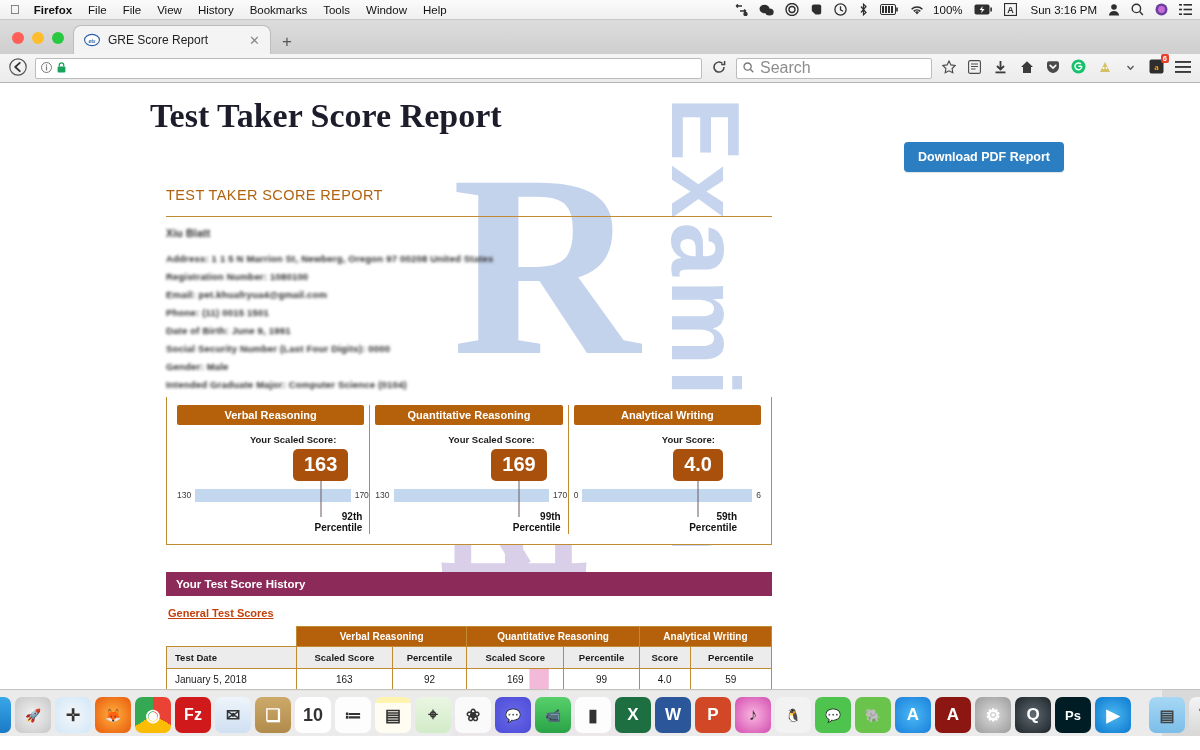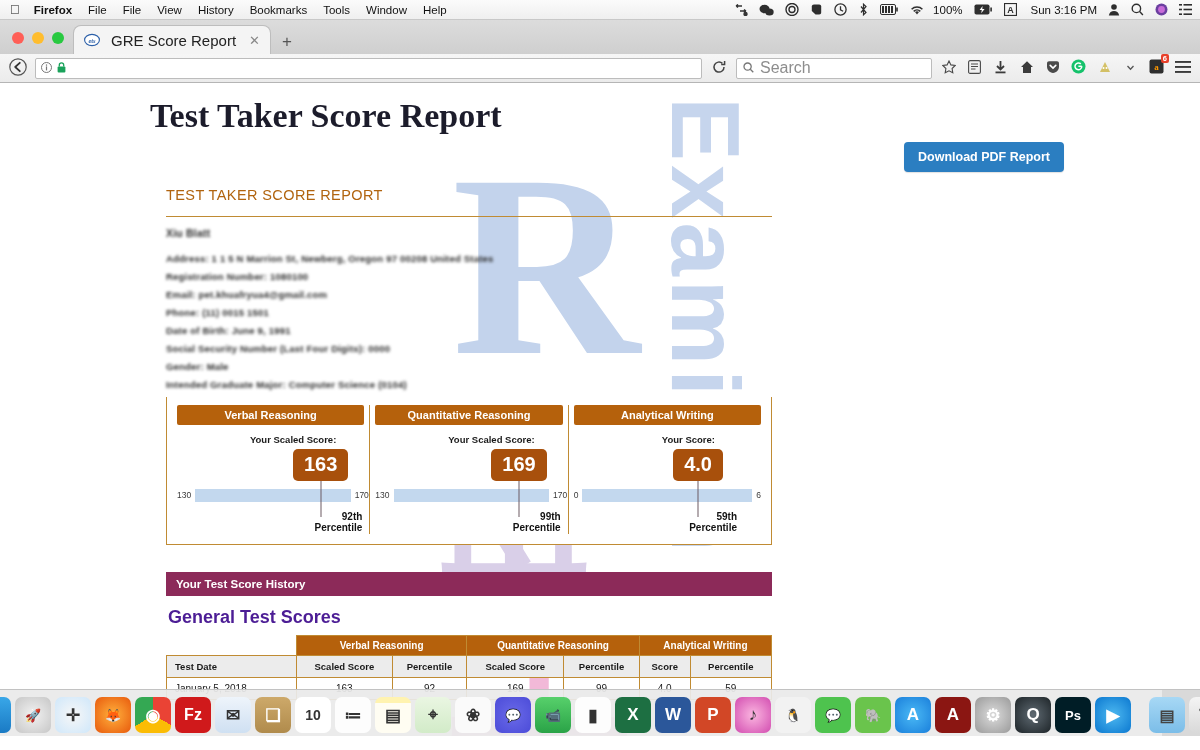--- a/index.html
+++ b/index.html
@@ -62,21 +62,21 @@
     min-width: 196px;
     gap: 8px;
     box-shadow: 0 0 0 1px #bdbdbd;
   }
   .tab .favicon {
     width: 16px; height: 16px; border-radius: 3px;
     display: flex; align-items: center; justify-content: center;
     flex-shrink: 0;
   }
   .tab .tabtitle {
-    flex: 1; font-size: 15px; color: #222; text-align: center;
+    flex: 1; font-size: 12px; color: #222; text-align: left;
     white-space: nowrap; overflow: hidden; text-overflow: ellipsis;
   }
   .tab .tabclose { font-size: 13px; color: #888; line-height: 1; padding: 0 2px; }
   .newtab { font-size: 17px; color: #555; padding: 0 10px 4px 12px; line-height: 1; }
 
   .navbar {
     height: 29px;
     background: linear-gradient(#f6f6f6, #ebebeb);
     border-bottom: 1px solid #b5b5b5;
     display: flex;
@@ -226,22 +226,23 @@
   }
   .scale-row { display: flex; align-items: center; gap: 4px; margin-top: 8px; }
   .scale-min, .scale-max { font-size: 8.5px; color: #3a3a3a; }
   .scale-bar { flex: 1; height: 13px; background: #c3d8ee; }
   .pct {
     text-align: right; font-size: 10px; font-weight: bold; color: #111;
     line-height: 1.15; margin-top: 9px; padding-right: 2px;
   }
 
   .sub-head {
-    color: #4c1d95; font-size: 18px; font-weight: bold;
+    color: #c2410c; font-size: 11px; font-weight: bold;
     margin: 11px 0 7px 2px;
+    text-decoration: underline;
   }
   table.hist { border-collapse: collapse; width: 100%; font-size: 10px; }
   table.hist th, table.hist td { border: 1px solid #c08b33; text-align: center; }
   table.hist th.grp { background: #b5610c; color: #fff; font-size: 10px; padding: 4px 2px; }
   table.hist th.sub { background: #ececec; color: #1a1a1a; font-size: 9.5px; padding: 5px 2px; }
   table.hist th.blank { border: none; background: transparent; }
   table.hist th.datehdr { background: #ececec; color: #1a1a1a; font-size: 9.5px; text-align: left; padding: 5px 8px; }
   table.hist td { padding: 5px 2px; color: #1a1a1a; }
   table.hist td.date { text-align: left; padding-left: 8px; }
 
@@ -650,21 +651,21 @@
       <div class="dockicon" style="background: rgb(208, 25, 27);">
         <span style="font-size: 16px; color: rgb(255, 255, 255);">Fz</span>
       </div>
       <div class="dockicon" style="background: linear-gradient(rgb(238, 244, 251), rgb(207, 224, 242));">
         <span style="font-size: 17px; color: rgb(51, 51, 51);">✉</span>
       </div>
       <div class="dockicon" style="background: linear-gradient(rgb(205, 169, 106), rgb(176, 139, 76));">
         <span style="font-size: 17px; color: rgb(255, 255, 255);">❏</span>
       </div>
       <div class="dockicon" style="background: rgb(255, 255, 255);">
-        <span style="font-size: 14px; color: rgb(51, 51, 51);">10</span>
+        <span style="font-size: 18px; color: rgb(51, 51, 51);">10</span>
       </div>
       <div class="dockicon" style="background: rgb(253, 253, 253);">
         <span style="font-size: 17px; color: rgb(51, 51, 51);">≔</span>
       </div>
       <div class="dockicon" style="background: linear-gradient(rgb(255, 243, 176) 0px, rgb(255, 243, 176) 18%, rgb(255, 253, 242) 0px);">
         <span style="font-size: 17px; color: rgb(51, 51, 51);">▤</span>
       </div>
       <div class="dockicon" style="background: linear-gradient(rgb(234, 246, 226), rgb(210, 235, 200));">
         <span style="font-size: 17px; color: rgb(51, 51, 51);">⌖</span>
       </div>

